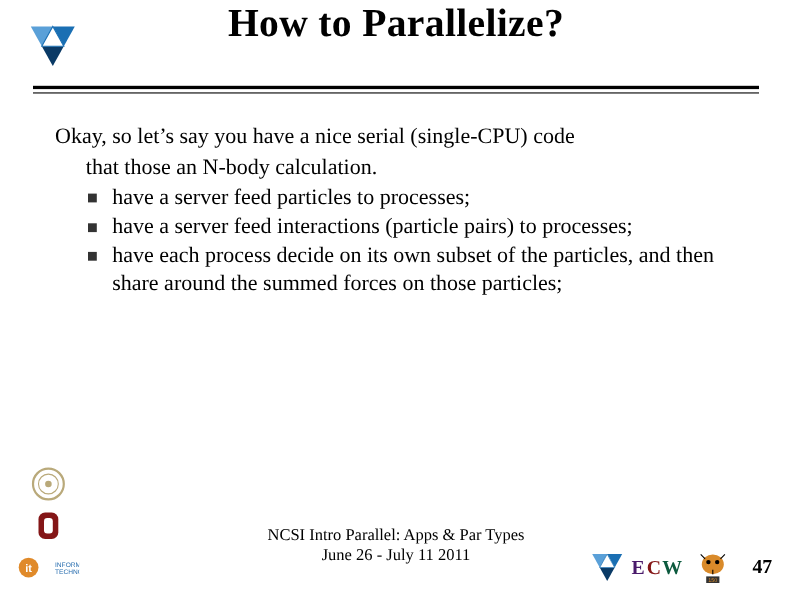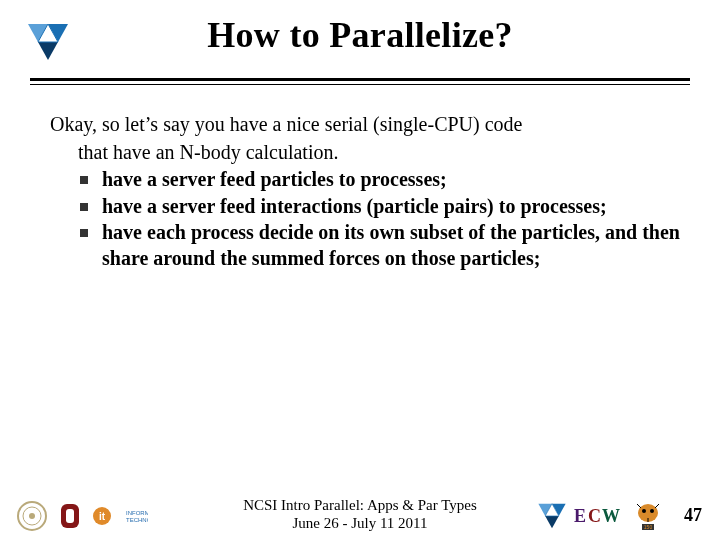--- a/index.html
+++ b/index.html
@@ -14,21 +14,20 @@
   }
   .slide {
     position: relative;
     width: 720px;
     height: 540px;
     box-sizing: border-box;
   }
   .header {
     position: relative;
     height: 90px;
-    padding-top: 14px;
   }
   .header-logo {
     position: absolute;
     left: 26px;
     top: 22px;
   }
   .title {
     text-align: center;
     font-size: 36px;
     font-weight: bold;
@@ -63,21 +62,20 @@
   .para {
     margin: 0 0 2px 0;
   }
   .indent {
     padding-left: 28px;
   }
   ul.bullets {
     list-style: none;
     margin: 2px 0 0 0;
     padding: 0 0 0 28px;
-    font-weight: bold;
   }
   ul.bullets li {
     position: relative;
     padding-left: 24px;
     margin: 1px 0;
   }
   ul.bullets li::before {
     content: "";
     position: absolute;
     left: 2px;
@@ -90,39 +88,40 @@
     position: absolute;
     left: 0;
     right: 0;
     bottom: 0;
     height: 60px;
   }
   .footer-center {
     position: absolute;
     left: 0;
     right: 0;
-    bottom: 8px;
+    bottom: 26px;
     text-align: center;
     font-size: 15px;
     line-height: 1.2;
   }
   .page-num {
     position: absolute;
     right: 18px;
     bottom: 14px;
     font-size: 18px;
     font-weight: bold;
   }
   .logos-left {
     position: absolute;
     left: 16px;
     bottom: 8px;
     display: flex;
     align-items: center;
     gap: 6px;
+    flex-direction: column;
   }
   .logos-right {
     position: absolute;
     right: 56px;
     bottom: 8px;
     display: flex;
     align-items: center;
     gap: 6px;
   }
   .logo-box {
@@ -148,21 +147,21 @@
         <polygon points="22,2 32,20 12,20" fill="#ffffff" stroke="#1a6fb3" stroke-width="1"></polygon>
       </svg>
     </div>
     <h1 class="title">How to Parallelize?</h1>
     <div class="rule-thick"></div>
     <div class="rule-thin"></div>
   </div>
 
   <div class="body">
     <p class="para">Okay, so let’s say you have a nice serial (single-CPU) code</p>
-    <p class="para indent">that have an N-body calculation.</p>
+    <p class="para indent">that those an N-body calculation.</p>
     <ul class="bullets">
       <li>have a server feed particles to processes;</li>
       <li>have a server feed interactions (particle pairs) to processes;</li>
       <li>have each process decide on its own subset of the particles, and then share around the summed forces on those particles;</li>
     </ul>
   </div>
 
   <div class="footer">
 
     <div class="logos-left">

